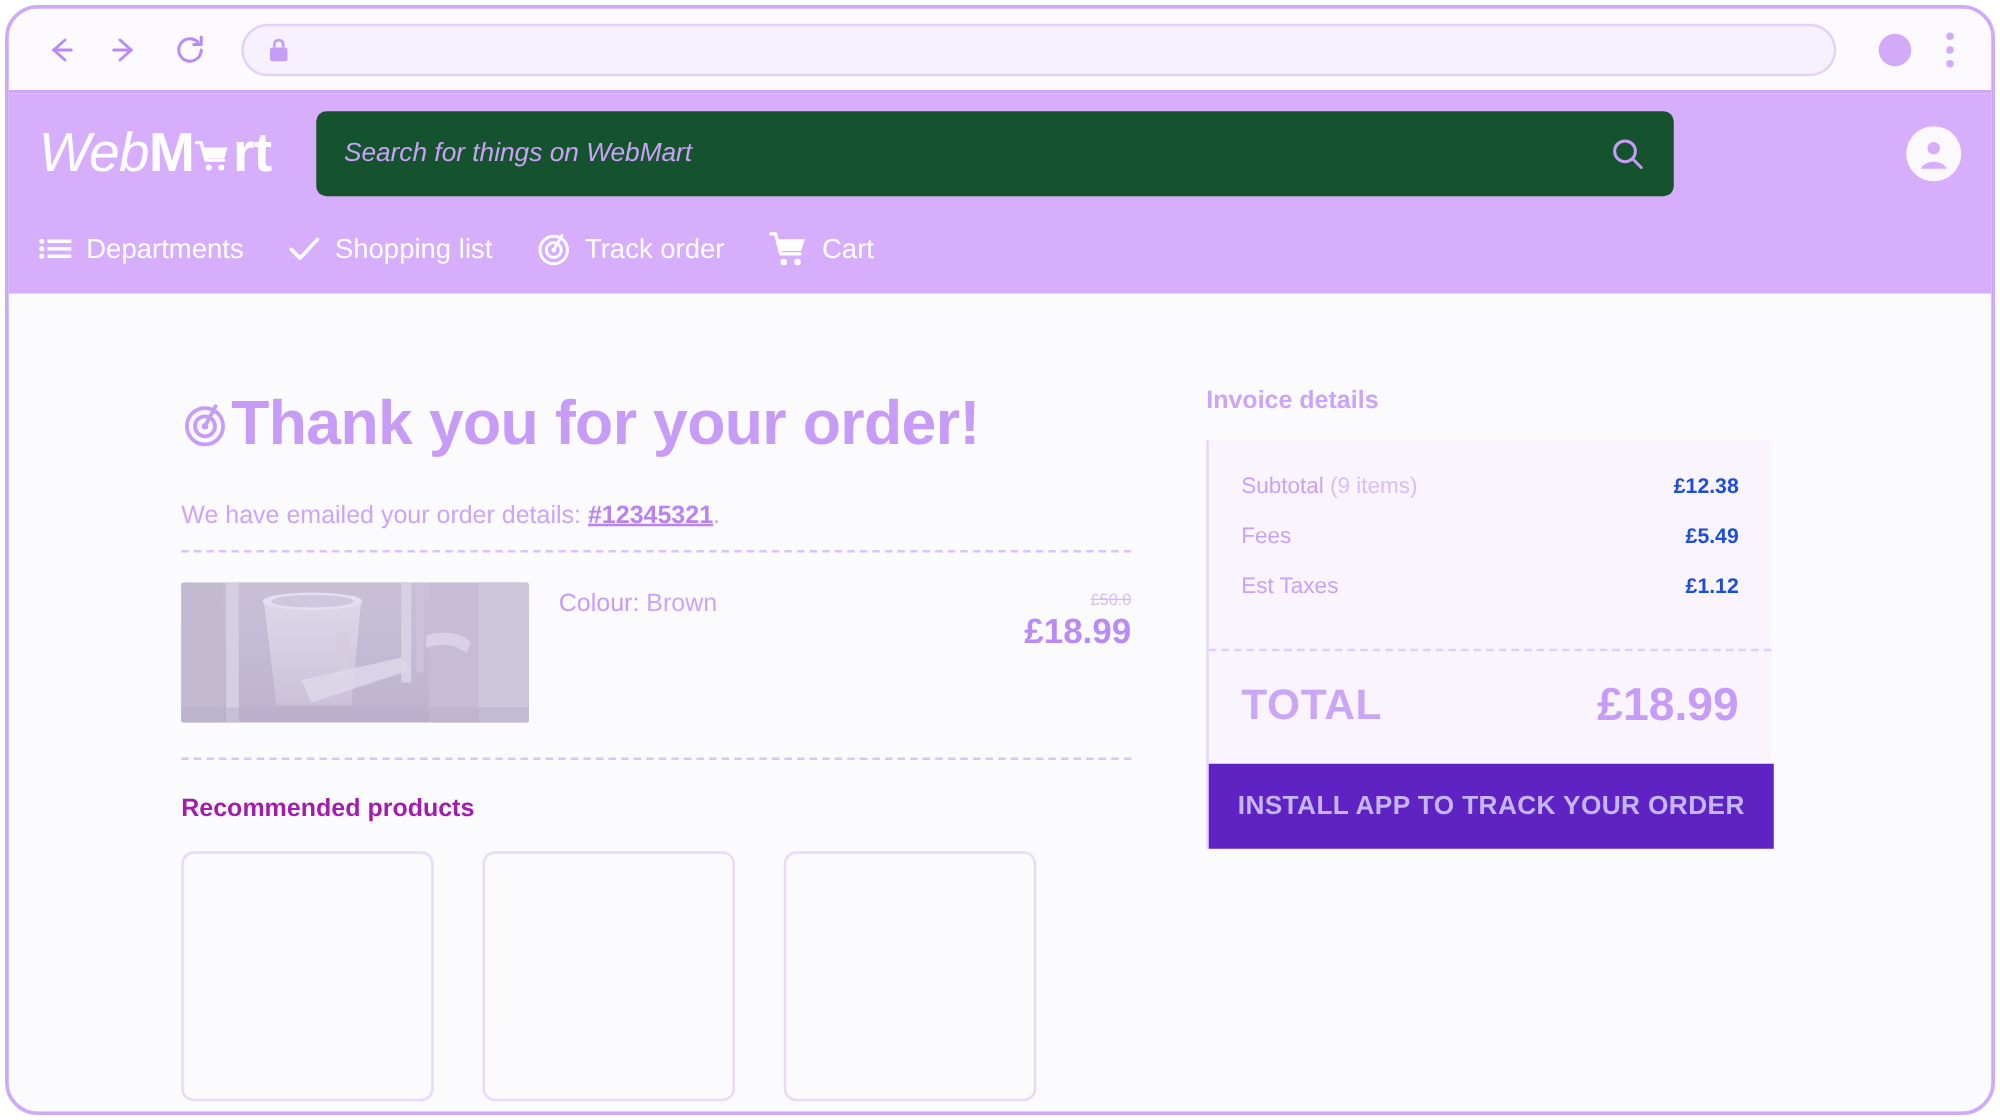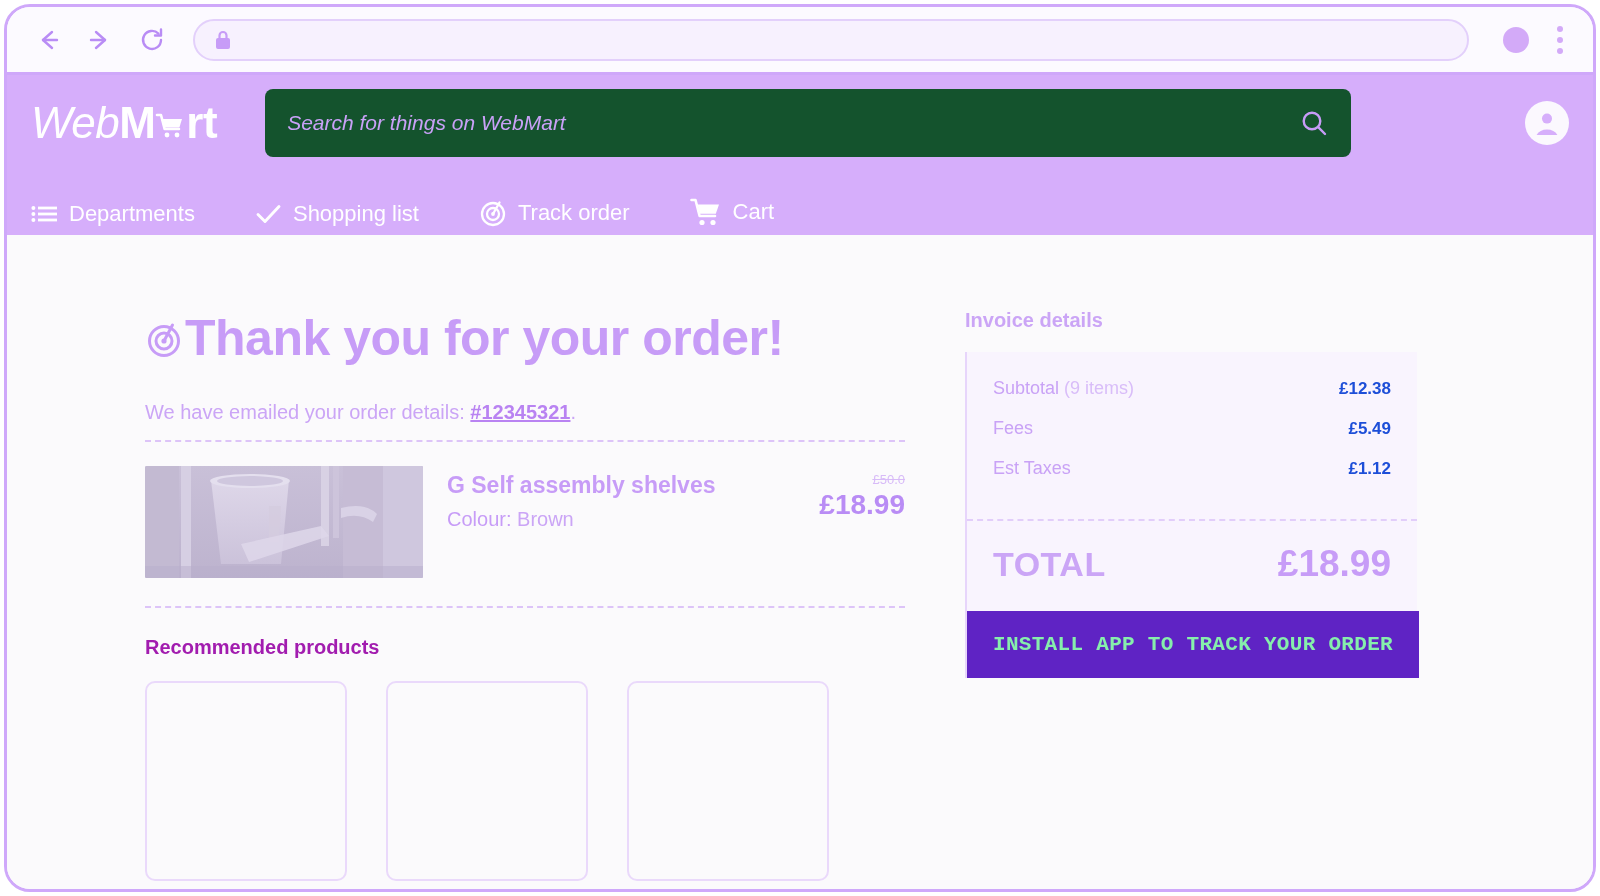--- a/index.html
+++ b/index.html
@@ -104,21 +104,21 @@
   .site-header {
     background: #d6aefb;
     padding: 0 24px;
     position: relative;
   }
 
   .header-top {
     display: flex;
     align-items: center;
     height: 95px;
-    gap: 48px;
+    gap: 36px;
     justify-content: space-between;
   }
 
   .brand {
     display: flex;
     align-items: baseline;
     flex: none;
     cursor: pointer;
     user-select: none;
   }
@@ -172,22 +172,22 @@
     background: #fbf8fe;
     display: flex;
     align-items: center;
     justify-content: center;
     flex: none;
     cursor: pointer;
   }
 
   .header-nav {
     display: flex;
-    align-items: flex-end;
-    gap: 60px;
+    align-items: center;
+    gap: 35px;
     height: 65px;
     padding-bottom: 8px;
   }
   .nav-item {
     display: flex;
     align-items: center;
     gap: 11px;
     color: #ffffff;
     font-size: 22px;
     font-family: "Liberation Sans", sans-serif;
@@ -371,24 +371,24 @@
     font-size: 37px;
     font-weight: 700;
     color: #c79cf7;
   }
 
   .install-btn {
     display: block;
     width: 452px;
     border: 0;
     background: #5f23c4;
-    color: #86efac;
+    color: #c4b5fd;
     font-size: 21px;
     font-weight: 700;
-    font-family: Liberation Mono, monospace;
+    font-family: Liberation Sans, sans-serif;
     letter-spacing: 0.3px;
     padding: 22px 0;
     text-align: center;
     cursor: pointer;
   }
 </style>
 </head>
 <body>
 
 <div class="browser-window">
@@ -557,21 +557,20 @@
               <ellipse cx="105" cy="15" rx="40" ry="7" fill="#e4dfee"></ellipse>
               <ellipse cx="105" cy="15" rx="33" ry="5" fill="#cfc7de"></ellipse>
               <path d="M124 40 L136 40 L134 76 L124 76 Z" fill="#d4ccdf" opacity="0.8"></path>
               <path d="M96 78 L176 60 L184 70 L104 96 Z" fill="#ded7ea" opacity="0.85"></path>
               <path d="M196 42 Q220 36 232 48 L228 56 Q214 46 196 52 Z" fill="#d9d2e6"></path>
               <rect x="0" y="100" width="278" height="12" fill="#b8aecb" opacity="0.5"></rect>
             </svg>
           </div>
 
           <div class="product-info">
-            <div class="product-name">G Self assembly shelves</div>
             <div class="product-colour">
               <span class="label">Colour:</span>
               <span>Brown</span>
             </div>
           </div>
 
           <div class="product-prices">
             <span class="price-was">£50.0</span>
             <span class="price-now">£18.99</span>
           </div>

